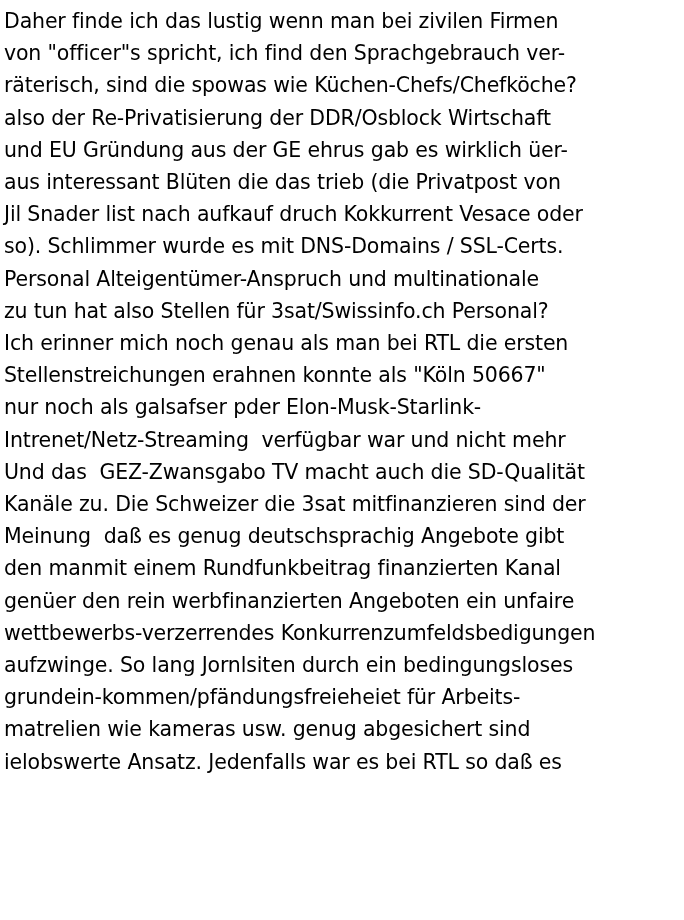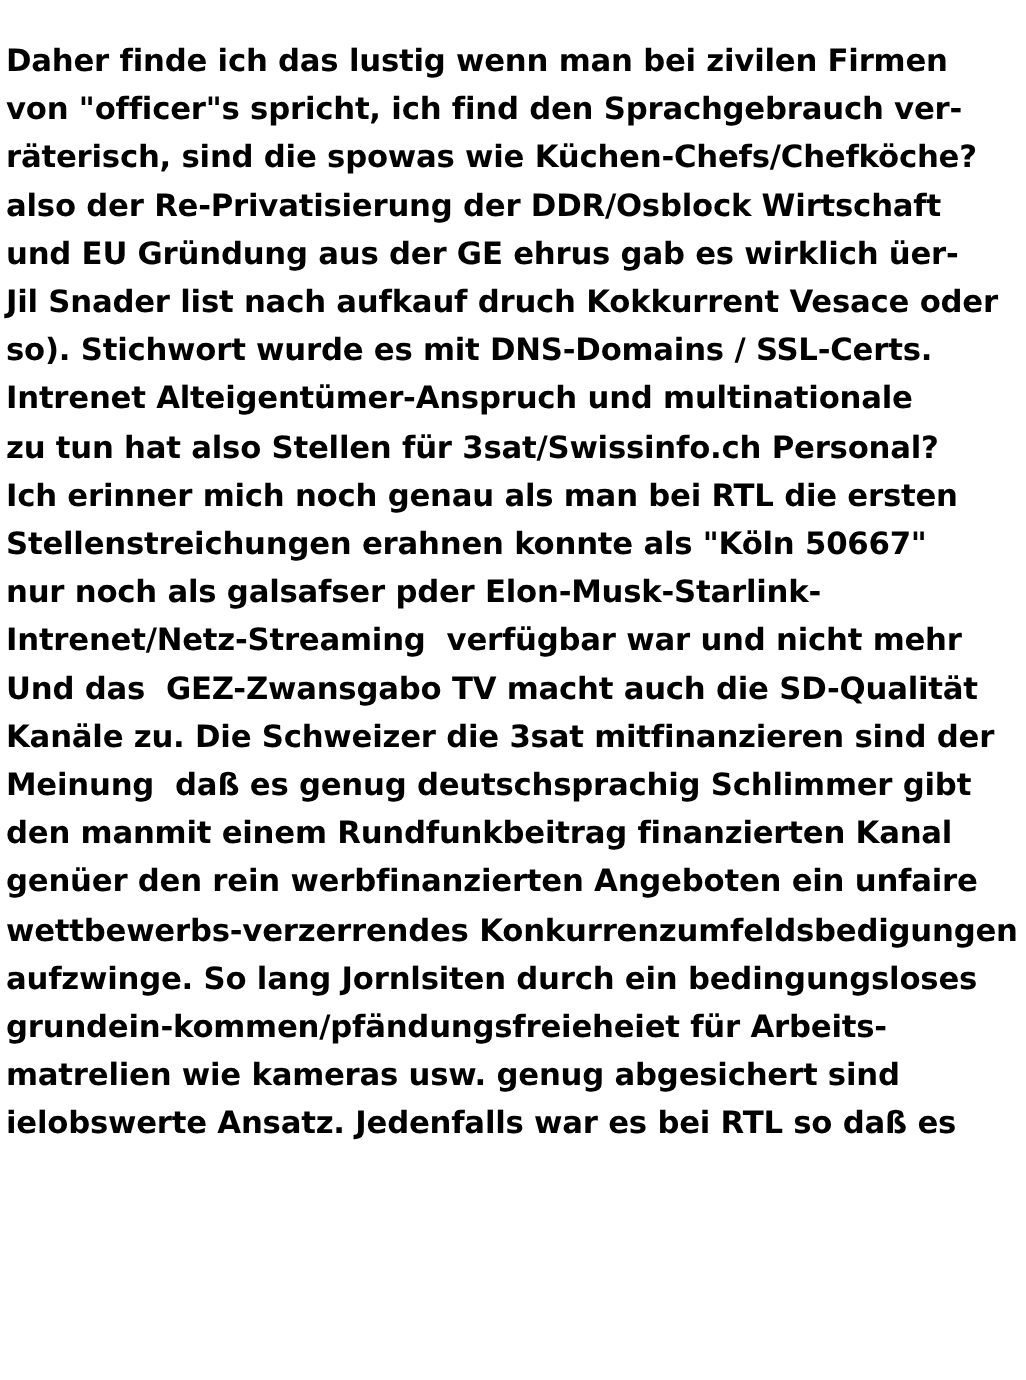--- a/index.html
+++ b/index.html
@@ -7,55 +7,55 @@
     padding: 0;
     background: #ffffff;
   }
   body {
     width: 684px;
     height: 920px;
     overflow: hidden;
     font-family: "DejaVu Sans", sans-serif;
   }
   #text-block {
-    padding: 24px 4px 0 4px;
+    padding: 5px 4px 0 4px;
     box-sizing: border-box;
     width: 600px;
-    font-weight: bold;
   }
   .line {
     display: block;
     color: #000000;
     font-family: "DejaVu Sans", sans-serif;
     font-size: 20.5px;
     line-height: 32.2px;
     white-space: pre;
     letter-spacing: -0.15px;
   }
 </style>
 </head>
 <body>
 
 <div id="text-block">
   <span class="line">Daher finde ich das lustig wenn man bei zivilen Firmen</span>
   <span class="line">von "officer"s spricht, ich find den Sprachgebrauch ver-</span>
   <span class="line">räterisch, sind die spowas wie Küchen-Chefs/Chefköche?</span>
   <span class="line">also der Re-Privatisierung der DDR/Osblock Wirtschaft</span>
   <span class="line">und EU Gründung aus der GE ehrus gab es wirklich üer-</span>
+  <span class="line">aus interessant Blüten die das trieb (die Privatpost von</span>
   <span class="line">Jil Snader list nach aufkauf druch Kokkurrent Vesace oder</span>
-  <span class="line">so). Stichwort wurde es mit DNS-Domains / SSL-Certs.</span>
-  <span class="line">Intrenet Alteigentümer-Anspruch und multinationale</span>
+  <span class="line">so). Schlimmer wurde es mit DNS-Domains / SSL-Certs.</span>
+  <span class="line">Personal Alteigentümer-Anspruch und multinationale</span>
   <span class="line">zu tun hat also Stellen für 3sat/Swissinfo.ch Personal?</span>
   <span class="line">Ich erinner mich noch genau als man bei RTL die ersten</span>
   <span class="line">Stellenstreichungen erahnen konnte als "Köln 50667"</span>
   <span class="line">nur noch als galsafser pder Elon-Musk-Starlink-</span>
   <span class="line">Intrenet/Netz-Streaming  verfügbar war und nicht mehr</span>
   <span class="line">Und das  GEZ-Zwansgabo TV macht auch die SD-Qualität</span>
   <span class="line">Kanäle zu. Die Schweizer die 3sat mitfinanzieren sind der</span>
-  <span class="line">Meinung  daß es genug deutschsprachig Schlimmer gibt</span>
+  <span class="line">Meinung  daß es genug deutschsprachig Angebote gibt</span>
   <span class="line">den manmit einem Rundfunkbeitrag finanzierten Kanal</span>
   <span class="line">genüer den rein werbfinanzierten Angeboten ein unfaire</span>
   <span class="line">wettbewerbs-verzerrendes Konkurrenzumfeldsbedigungen</span>
   <span class="line">aufzwinge. So lang Jornlsiten durch ein bedingungsloses</span>
   <span class="line">grundein-kommen/pfändungsfreieheiet für Arbeits-</span>
   <span class="line">matrelien wie kameras usw. genug abgesichert sind</span>
   <span class="line">ielobswerte Ansatz. Jedenfalls war es bei RTL so daß es</span>
 </div>
 
 </body></html>

